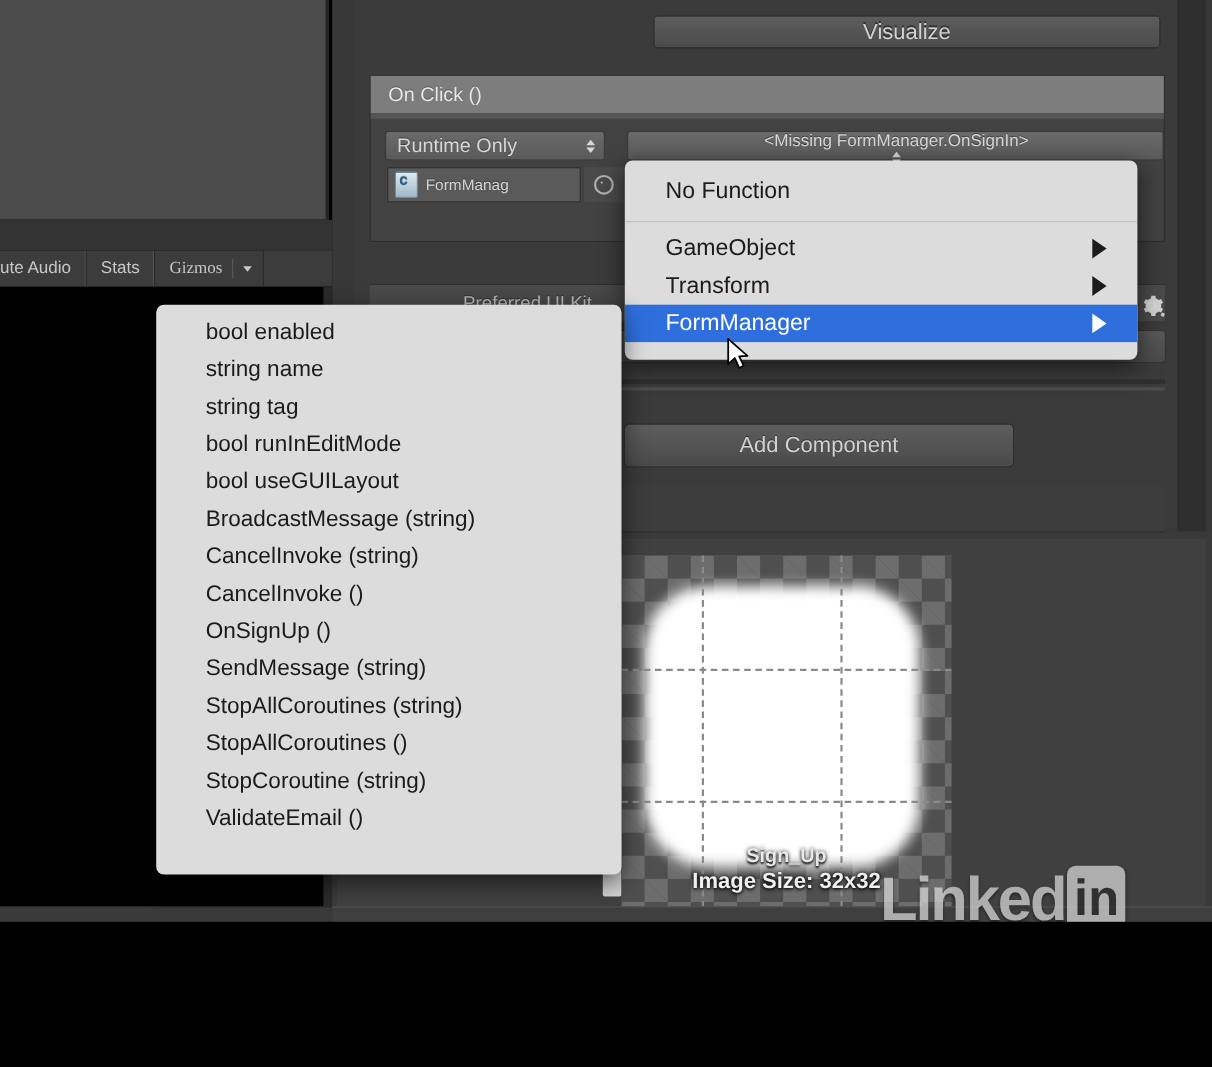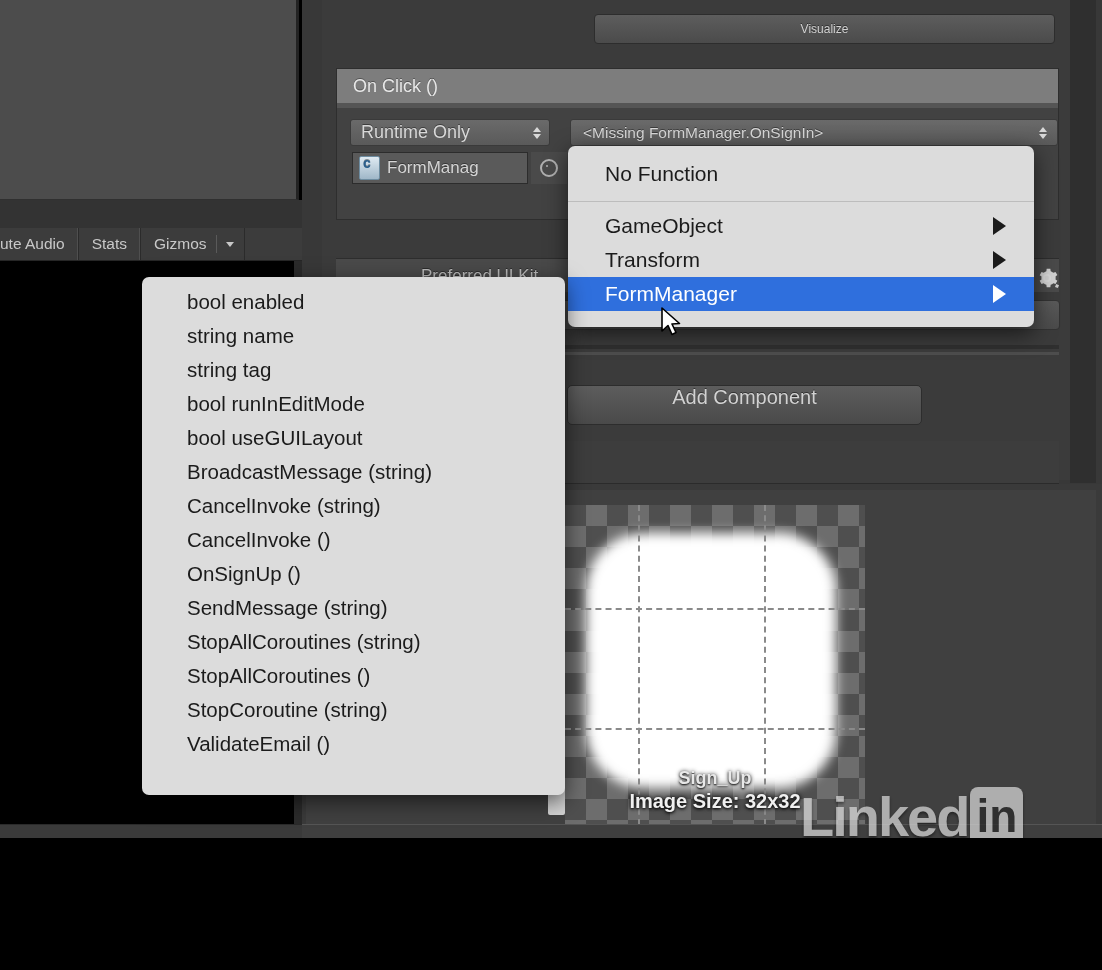--- a/index.html
+++ b/index.html
@@ -85,20 +85,21 @@
   }
   .gt-item.first { padding-left: 0; }
   .gt-gizmos {
     display: flex;
     align-items: center;
     gap: 9px;
     padding: 0 10px 0 13px;
     border-right: 1px solid #2b2b2b;
     color: #c8c8c8;
     font-size: 15.5px;
+    font-family: Liberation Serif, serif;
   }
   .gt-gizmos .sep {
     width: 1px; height: 18px; background: #5a5a5a;
   }
   .gt-gizmos .dd {
     width: 0; height: 0;
     border-left: 4px solid transparent;
     border-right: 4px solid transparent;
     border-top: 5px solid #c8c8c8;
   }
@@ -144,21 +145,21 @@
 
   
   .visualize-btn {
     position: absolute;
     left: 594px; top: 14px;
     width: 461px; height: 30px;
     background: linear-gradient(#5d5d5d, #4b4b4b);
     border: 1px solid #2d2d2d;
     border-radius: 4px;
     color: #d2d2d2;
-    font-size: 12px;
+    font-size: 20px;
     display: flex;
     align-items: center;
     justify-content: center;
     box-sizing: border-box;
     text-shadow: 0 -1px 0 rgba(0,0,0,.45);
   }
 
   
   .event-block {
     position: absolute;
@@ -229,36 +230,37 @@
     border: 1px solid #3a3a3a;
     border-radius: 3px;
     box-sizing: border-box;
     display: flex;
     align-items: center;
     justify-content: space-between;
     padding: 0 10px 0 12px;
     color: #d8d8d8;
     font-size: 15.5px;
     text-shadow: 0 -1px 0 rgba(0,0,0,.4);
+    flex-direction: column;
   }
 
   
   .obj-field {
     position: absolute;
     left: 352px; top: 152px;
     width: 176px; height: 32px;
     background: #5a5a5a;
     border: 1px solid #2c2c2c;
     box-sizing: border-box;
     display: flex;
     align-items: center;
     gap: 7px;
     padding-left: 6px;
     color: #d5d5d5;
-    font-size: 17px;
+    font-size: 14px;
     text-shadow: 0 -1px 0 rgba(0,0,0,.4);
   }
   .cs-icon {
     width: 19px; height: 22px;
     background: linear-gradient(#dfeaf2, #9fb7c8);
     border: 1px solid #6d8ca0;
     border-radius: 2px;
     position: relative;
     flex: 0 0 auto;
   }
@@ -348,20 +350,21 @@
     position: absolute;
     left: 567px; top: 385px;
     width: 355px; height: 40px;
     background: linear-gradient(#5d5d5d, #4a4a4a);
     border: 1px solid #2d2d2d;
     border-radius: 5px;
     box-sizing: border-box;
     color: #d2d2d2;
     font-size: 20px;
     display: flex;
+    align-items: center;
     justify-content: center;
     text-shadow: 0 -1px 0 rgba(0,0,0,.45);
   }
 
   .insp-bottom-fill {
     position: absolute;
     left: 336px; top: 441px;
     width: 723px; height: 42px;
     background: #3d3d3d;
     border-bottom: 2px solid #2b2b2b;

